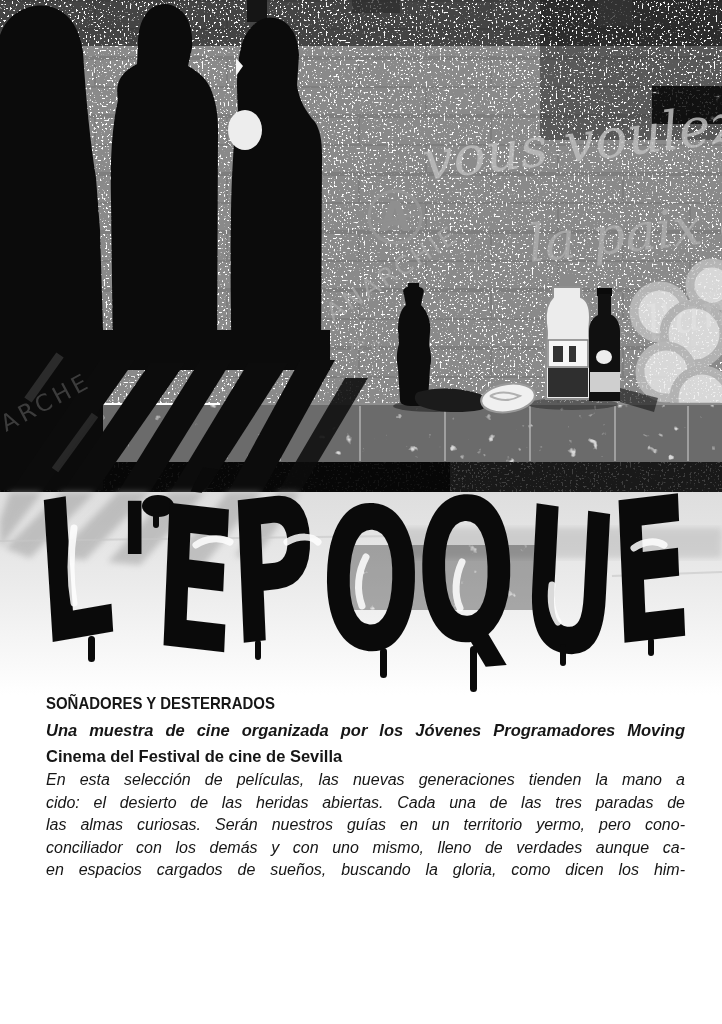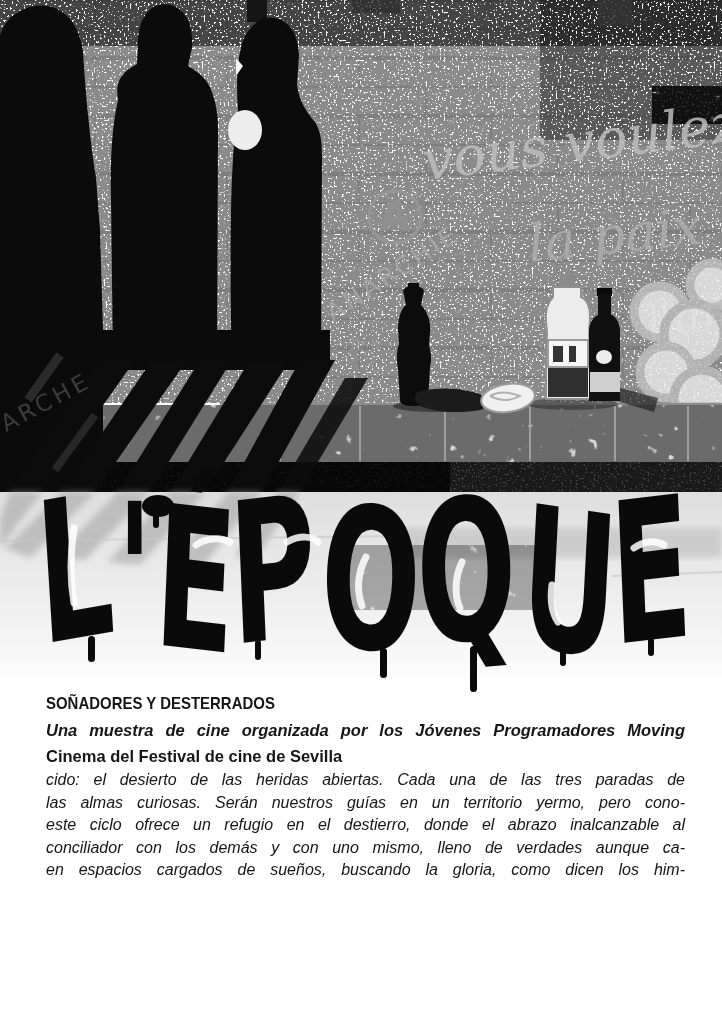--- a/index.html
+++ b/index.html
@@ -189,21 +189,21 @@
     </g>
   </svg>
 
   <div class="text-block">
     <h2 class="heading">SOÑADORES Y DESTERRADOS</h2>
     <div>
       <div class="subhead-line just">Una muestra de cine organizada por los Jóvenes Programadores Moving</div>
       <div class="subhead-line">Cinema del Festival de cine de Sevilla</div>
     </div>
     <div>
+      <div class="body-line just">En esta selección de películas, las nuevas generaciones tienden la mano a</div>
       <div class="body-line just">cido: el desierto de las heridas abiertas. Cada una de las tres paradas de</div>
       <div class="body-line just">las almas curiosas. Serán nuestros guías en un territorio yermo, pero cono-</div>
-      <div class="body-line just">este ciclo ofrece un refugio en el destierro, donde el abrazo inalcanzable al</div>
       <div class="body-line just">conciliador con los demás y con uno mismo, lleno de verdades aunque ca-</div>
       <div class="body-line just">en espacios cargados de sueños, buscando la gloria, como dicen los him-</div>
     </div>
   </div>
 
 </div>
 
 </body></html>

